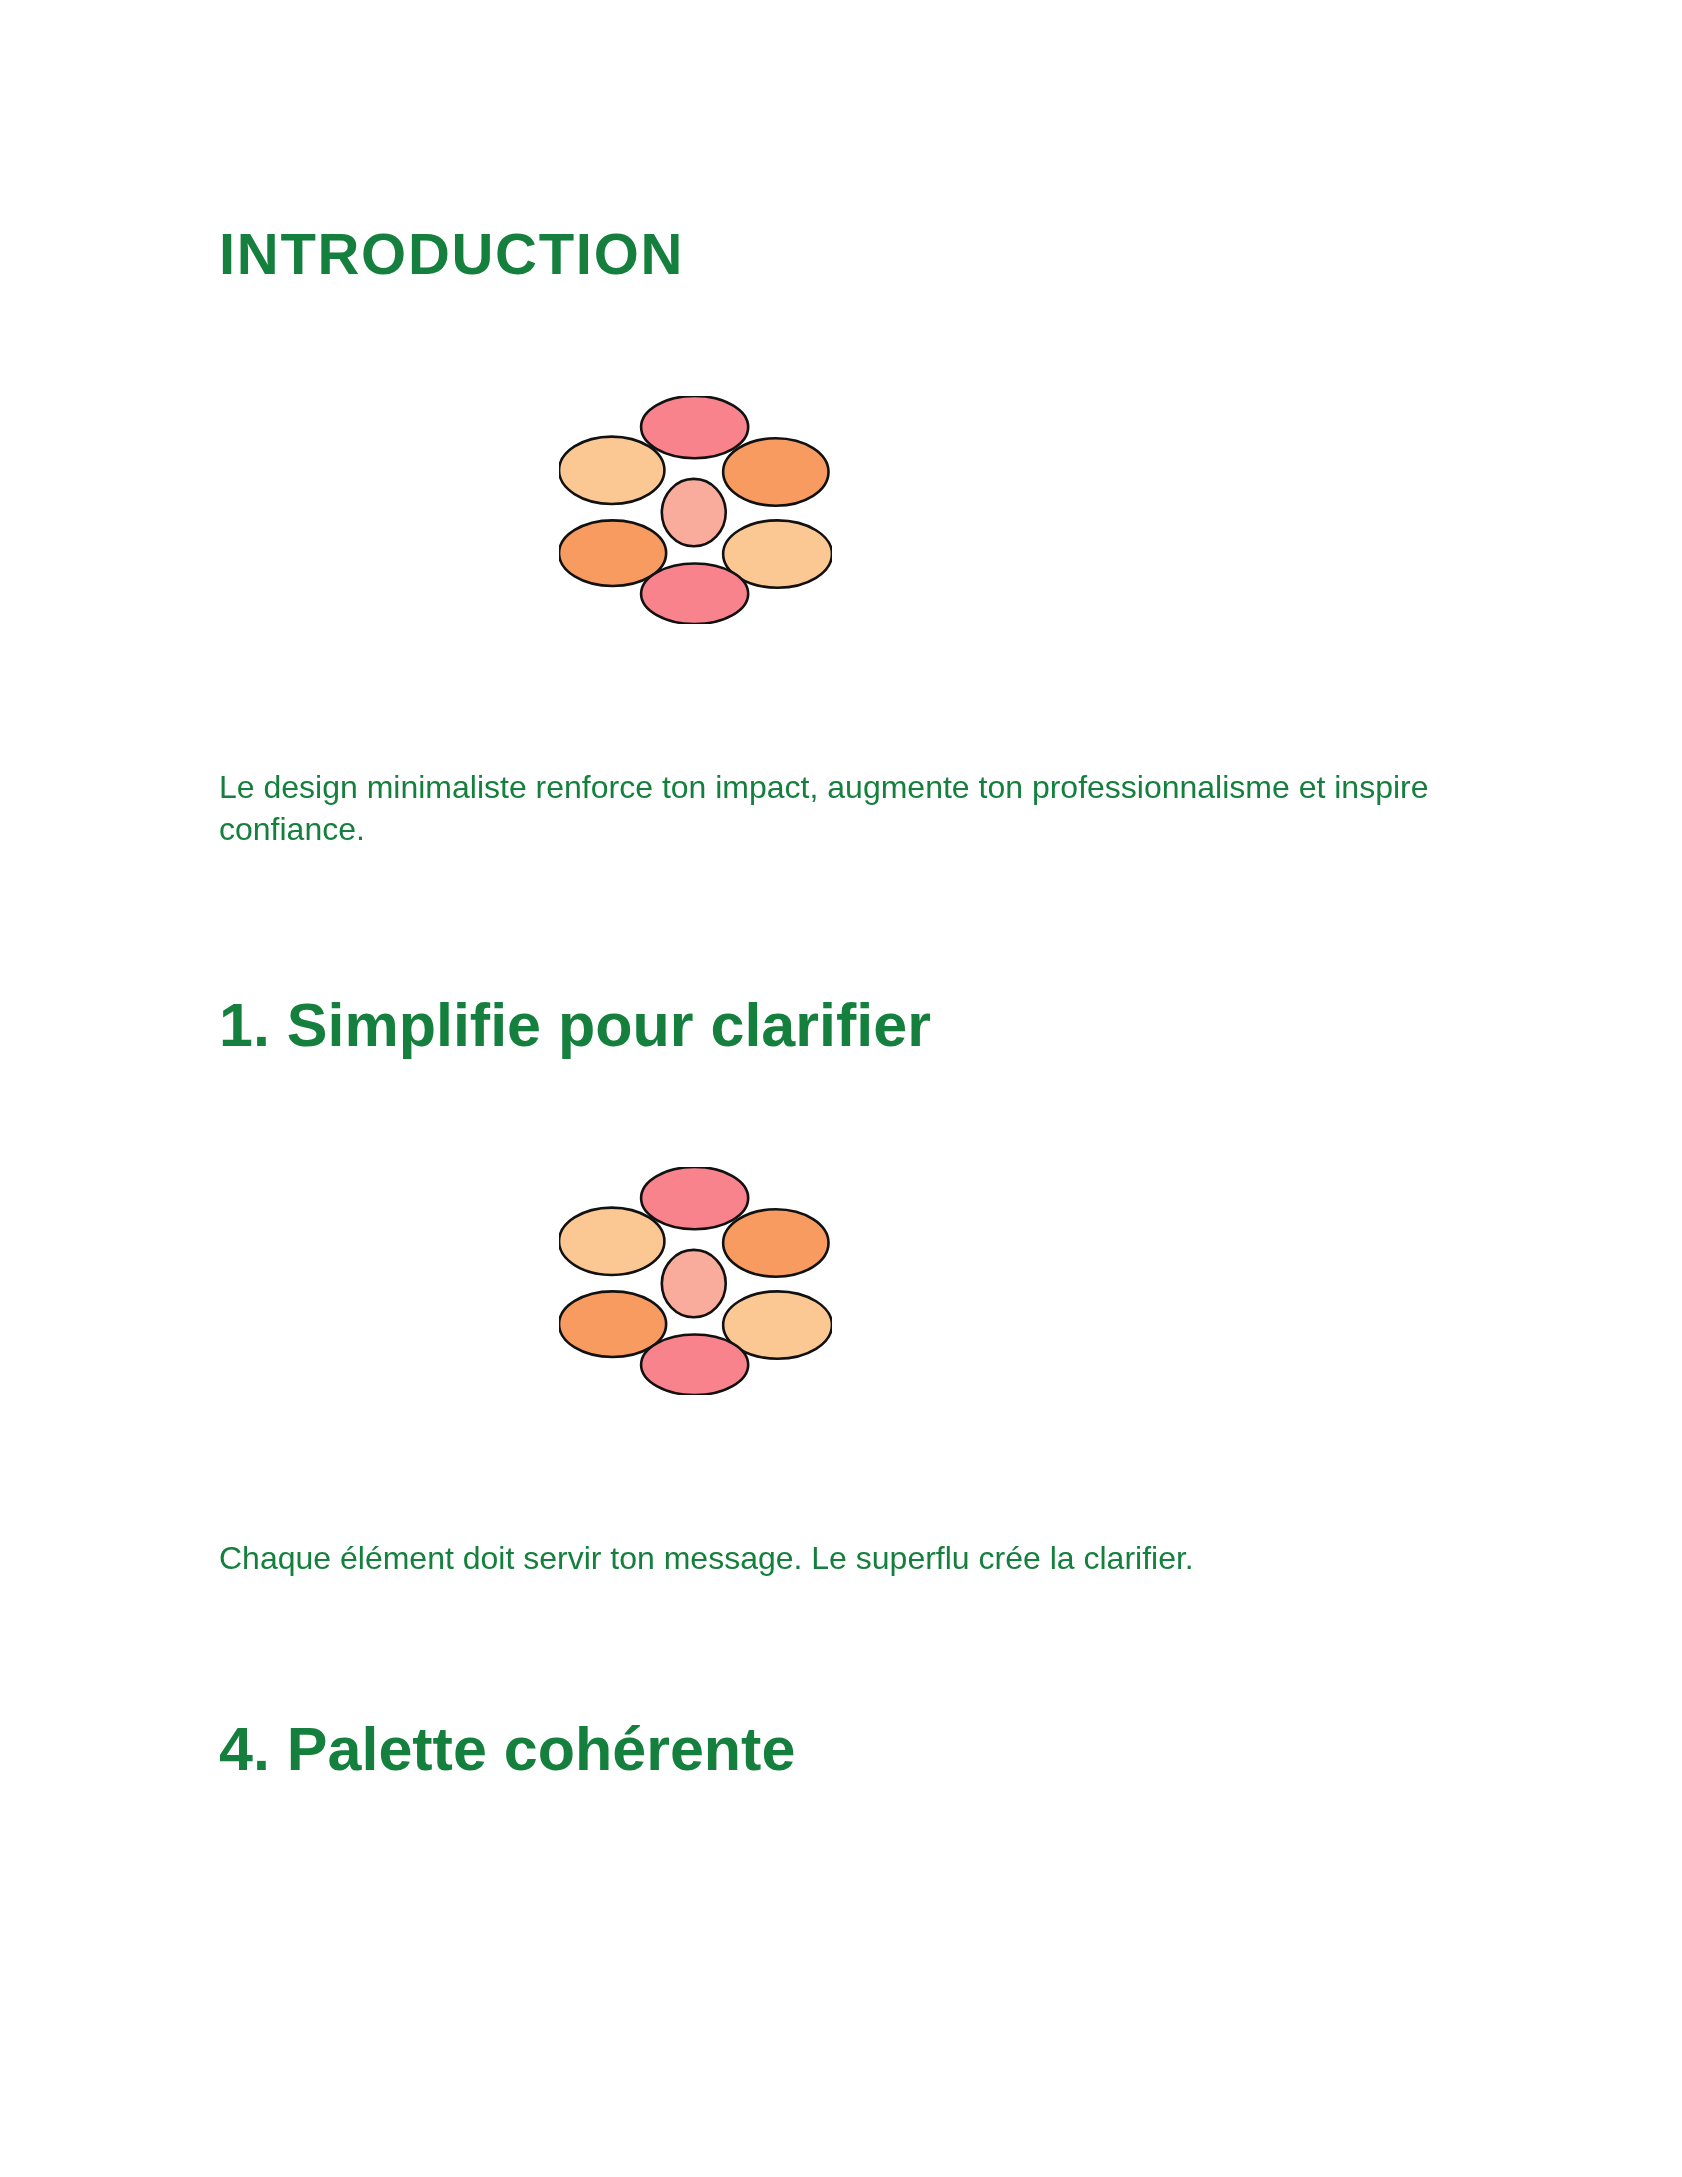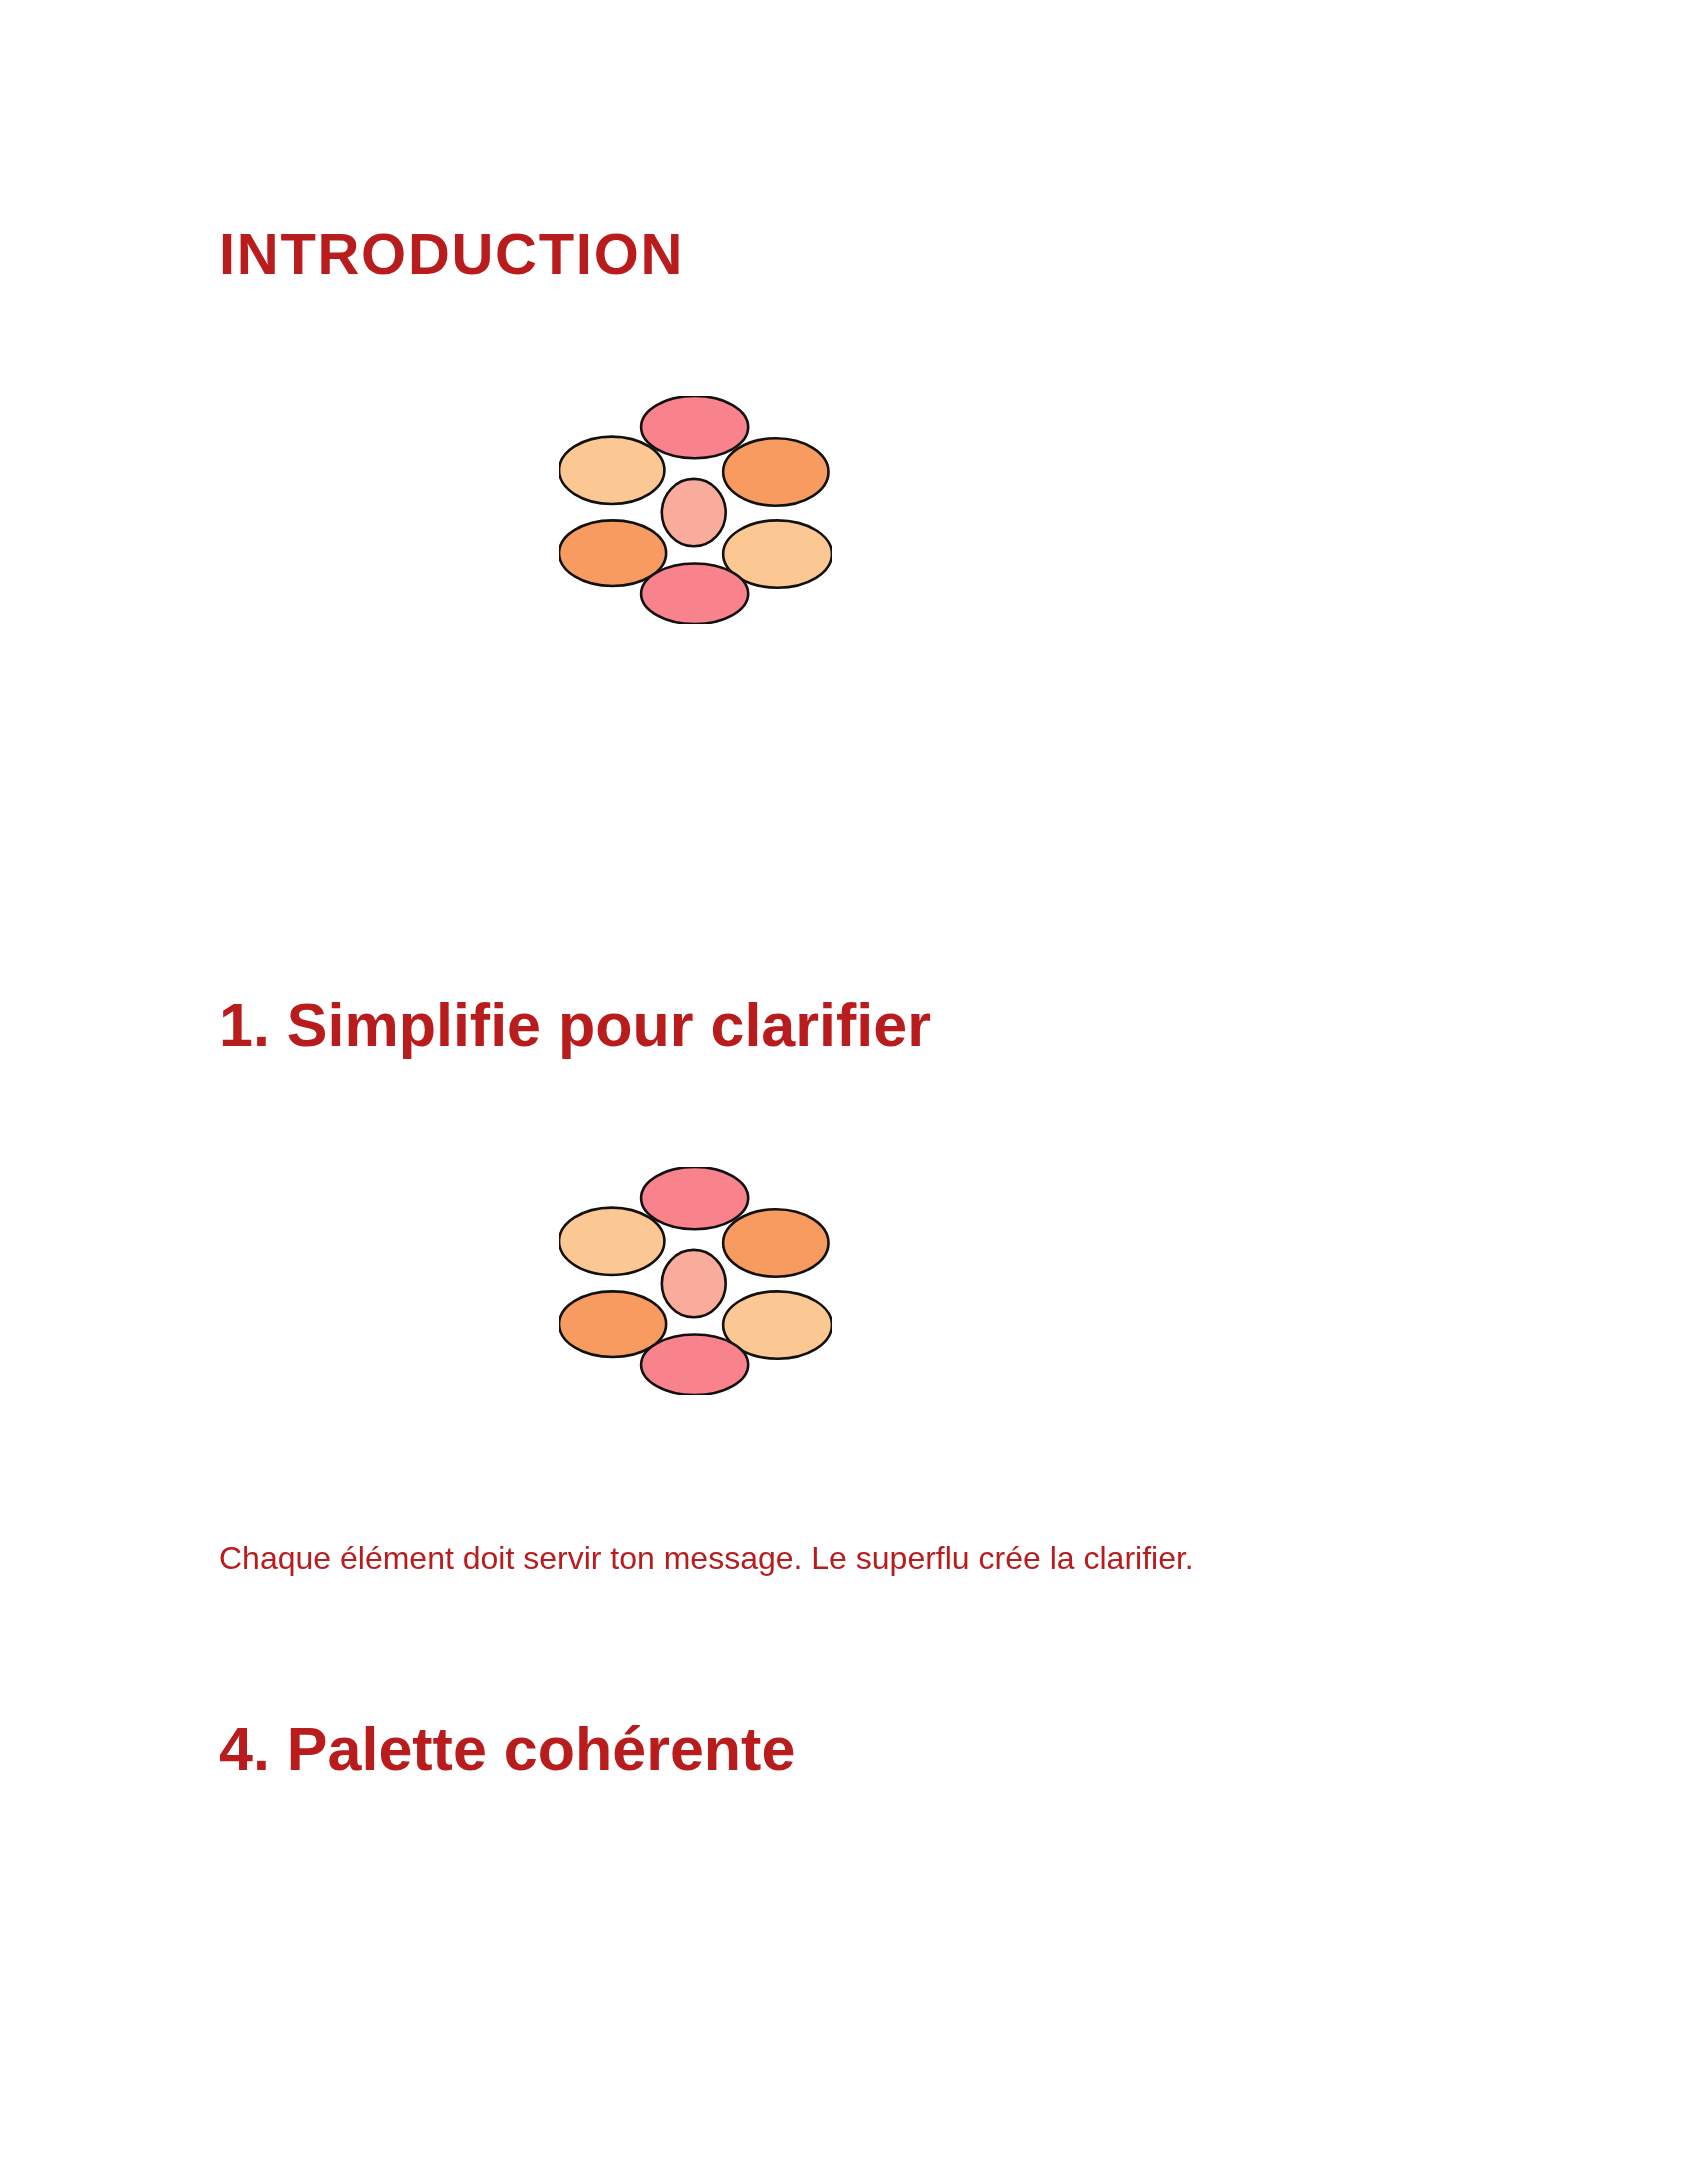--- a/index.html
+++ b/index.html
@@ -7,21 +7,21 @@
     padding: 0;
     background: #ffffff;
   }
   .page {
     position: relative;
     width: 1683px;
     height: 2177px;
     background: #ffffff;
     overflow: hidden;
     font-family: "Liberation Sans", sans-serif;
-    color: #b91c1c;
+    color: #15803d;
   }
   .title {
     position: absolute;
     left: 219px;
     top: 219px;
     margin: 0;
     font-size: 58px;
     line-height: 69px;
     font-weight: 700;
     letter-spacing: 1.7px;
@@ -68,20 +68,21 @@
   <svg class="flower flower-1" viewBox="0 0 316 264">
       <ellipse cx="61" cy="86" rx="61" ry="39" fill="#FBC894" stroke="#111111" stroke-width="3"></ellipse>
       <ellipse cx="251" cy="88" rx="61" ry="39" fill="#F89B60" stroke="#111111" stroke-width="3"></ellipse>
       <ellipse cx="62" cy="182" rx="62" ry="38" fill="#F89B60" stroke="#111111" stroke-width="3"></ellipse>
       <ellipse cx="253" cy="183" rx="63" ry="39" fill="#FBC894" stroke="#111111" stroke-width="3"></ellipse>
       <ellipse cx="157" cy="36" rx="62" ry="36" fill="#F9838C" stroke="#111111" stroke-width="3"></ellipse>
       <ellipse cx="157" cy="229" rx="62" ry="35" fill="#F9838C" stroke="#111111" stroke-width="3"></ellipse>
       <ellipse cx="156" cy="135" rx="37" ry="39" fill="#F9AC9B" stroke="#111111" stroke-width="3"></ellipse>
     </svg>
 
+  <p class="body-text para-1">Le design minimaliste renforce ton impact, augmente ton professionnalisme et inspire confiance.</p>
 
   <h2 class="heading heading-1">1. Simplifie pour clarifier</h2>
 
   <svg class="flower flower-2" viewBox="0 0 316 264">
       <ellipse cx="61" cy="86" rx="61" ry="39" fill="#FBC894" stroke="#111111" stroke-width="3"></ellipse>
       <ellipse cx="251" cy="88" rx="61" ry="39" fill="#F89B60" stroke="#111111" stroke-width="3"></ellipse>
       <ellipse cx="62" cy="182" rx="62" ry="38" fill="#F89B60" stroke="#111111" stroke-width="3"></ellipse>
       <ellipse cx="253" cy="183" rx="63" ry="39" fill="#FBC894" stroke="#111111" stroke-width="3"></ellipse>
       <ellipse cx="157" cy="36" rx="62" ry="36" fill="#F9838C" stroke="#111111" stroke-width="3"></ellipse>
       <ellipse cx="157" cy="229" rx="62" ry="35" fill="#F9838C" stroke="#111111" stroke-width="3"></ellipse>

